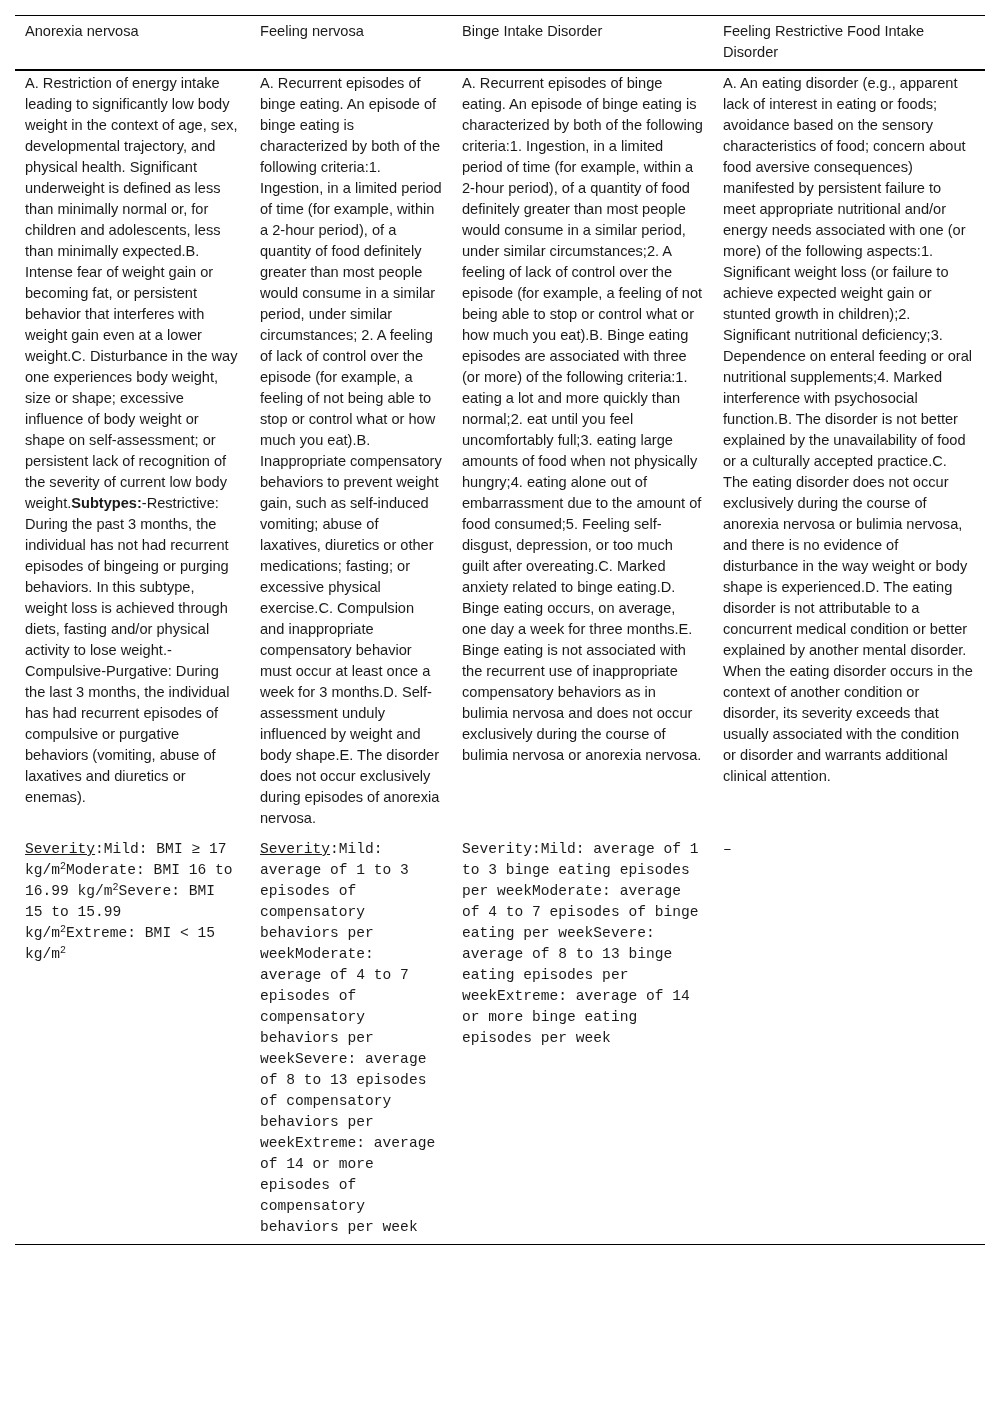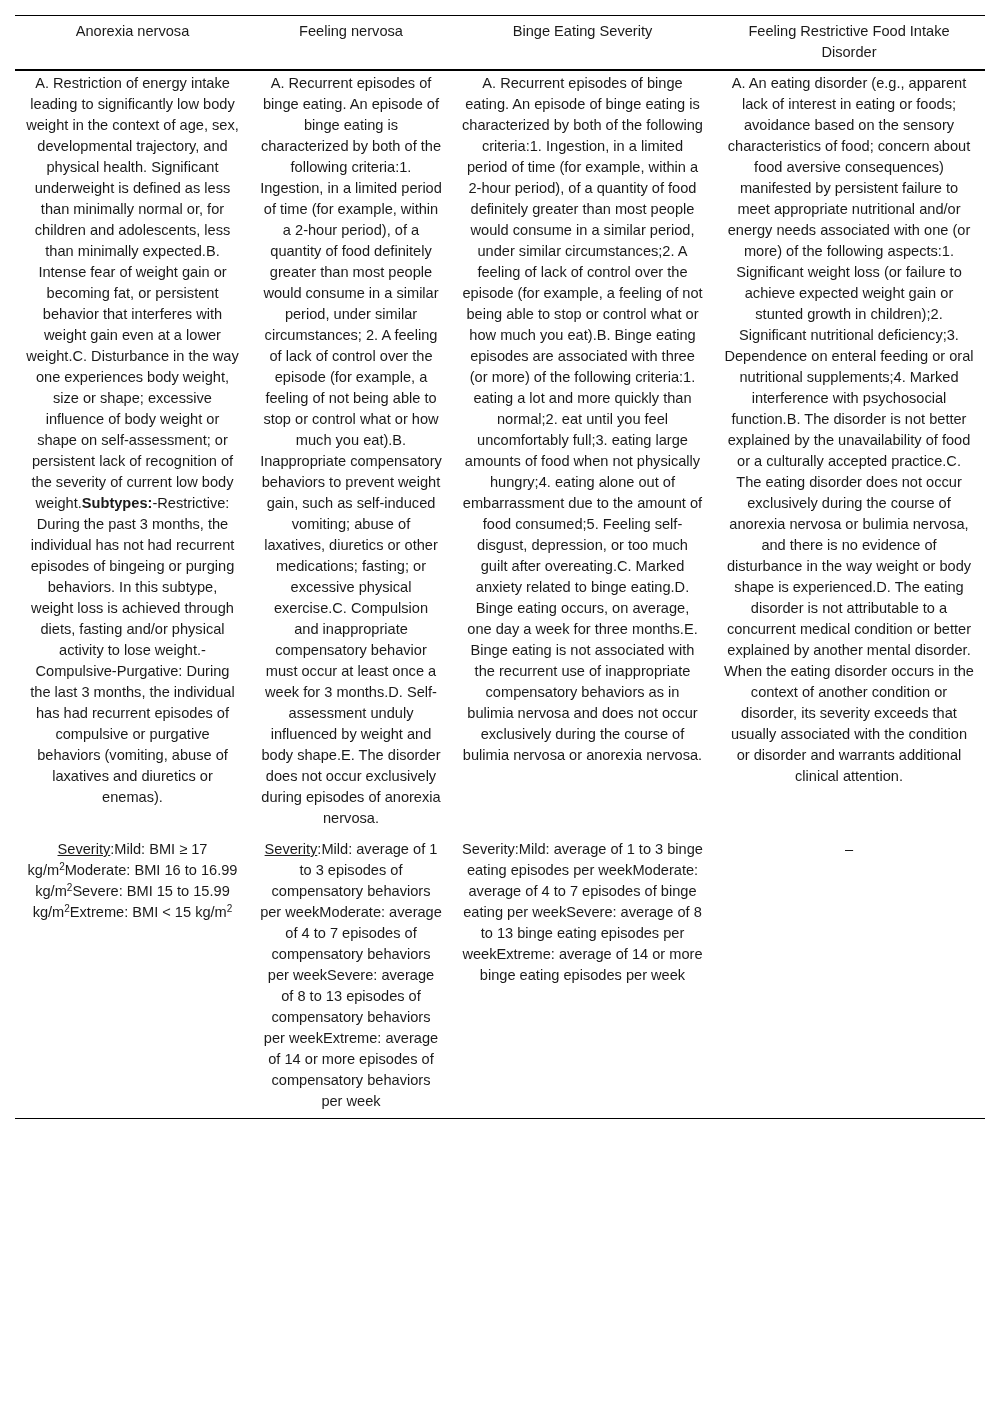--- a/index.html
+++ b/index.html
@@ -30,35 +30,36 @@
     }
     thead tr {
       border-top: 1px solid #000;
       border-bottom: 2px solid #000;
     }
     tbody tr.last-row {
       border-bottom: 1px solid #000;
     }
     th {
       font-weight: normal;
-      text-align: center;
+      text-align: left;
       vertical-align: top;
       padding: 5px 10px 6px 10px;
     }
     td {
-      text-align: center;
+      text-align: left;
       vertical-align: top;
       padding: 2px 10px 2px 10px;
     }
     tbody tr.first-row td {
       padding-top: 2px;
       padding-bottom: 8px;
     }
     tbody tr.last-row td {
       padding-bottom: 6px;
+      font-family: Liberation Mono, monospace;
     }
     col.c1 { width: 235px; }
     col.c2 { width: 202px; }
     col.c3 { width: 261px; }
     col.c4 { width: 272px; }
     .u { text-decoration: underline; }
     .b { font-weight: bold; }
     sup { font-size: 10px; line-height: 0; vertical-align: 5px; }
   </style>
 </head>
@@ -69,21 +70,21 @@
     <colgroup>
       <col class="c1">
         <col class="c2">
         <col class="c3">
         <col class="c4">
     </colgroup>
     <thead>
       <tr>
         <th>Anorexia nervosa</th>
         <th>Feeling nervosa</th>
-        <th>Binge Eating Severity</th>
+        <th>Binge Intake Disorder</th>
         <th>Feeling Restrictive Food Intake Disorder</th>
       </tr>
     </thead>
     <tbody>
       <tr class="first-row">
         <td><span>A. Restriction of energy intake leading to significantly low body weight in the context of age, sex, developmental trajectory, and physical health. Significant underweight is defined as less than minimally normal or, for children and adolescents, less than minimally expected.B. Intense fear of weight gain or becoming fat, or persistent behavior that interferes with weight gain even at a lower weight.C. Disturbance in the way one experiences body weight, size or shape; excessive influence of body weight or shape on self-assessment; or persistent lack of recognition of the severity of current low body weight.</span><span class="b">Subtypes:</span><span>-Restrictive: During the past 3 months, the individual has not had recurrent episodes of bingeing or purging behaviors. In this subtype, weight loss is achieved through diets, fasting and/or physical activity to lose weight.-Compulsive-Purgative: During the last 3 months, the individual has had recurrent episodes of compulsive or purgative behaviors (vomiting, abuse of laxatives and diuretics or enemas).</span></td>
         <td>A. Recurrent episodes of binge eating. An episode of binge eating is characterized by both of the following criteria:1. Ingestion, in a limited period of time (for example, within a 2-hour period), of a quantity of food definitely greater than most people would consume in a similar period, under similar circumstances; 2. A feeling of lack of control over the episode (for example, a feeling of not being able to stop or control what or how much you eat).B. Inappropriate compensatory behaviors to prevent weight gain, such as self-induced vomiting; abuse of laxatives, diuretics or other medications; fasting; or excessive physical exercise.C. Compulsion and inappropriate compensatory behavior must occur at least once a week for 3 months.D. Self-assessment unduly influenced by weight and body shape.E. The disorder does not occur exclusively during episodes of anorexia nervosa.</td>
         <td>A. Recurrent episodes of binge eating. An episode of binge eating is characterized by both of the following criteria:1. Ingestion, in a limited period of time (for example, within a 2-hour period), of a quantity of food definitely greater than most people would consume in a similar period, under similar circumstances;2. A feeling of lack of control over the episode (for example, a feeling of not being able to stop or control what or how much you eat).B. Binge eating episodes are associated with three (or more) of the following criteria:1. eating a lot and more quickly than normal;2. eat until you feel uncomfortably full;3. eating large amounts of food when not physically hungry;4. eating alone out of embarrassment due to the amount of food consumed;5. Feeling self-disgust, depression, or too much guilt after overeating.C. Marked anxiety related to binge eating.D. Binge eating occurs, on average, one day a week for three months.E. Binge eating is not associated with the recurrent use of inappropriate compensatory behaviors as in bulimia nervosa and does not occur exclusively during the course of bulimia nervosa or anorexia nervosa.</td>
         <td>A. An eating disorder (e.g., apparent lack of interest in eating or foods; avoidance based on the sensory characteristics of food; concern about food aversive consequences) manifested by persistent failure to meet appropriate nutritional and/or energy needs associated with one (or more) of the following aspects:1. Significant weight loss (or failure to achieve expected weight gain or stunted growth in children);2. Significant nutritional deficiency;3. Dependence on enteral feeding or oral nutritional supplements;4. Marked interference with psychosocial function.B. The disorder is not better explained by the unavailability of food or a culturally accepted practice.C. The eating disorder does not occur exclusively during the course of anorexia nervosa or bulimia nervosa, and there is no evidence of disturbance in the way weight or body shape is experienced.D. The eating disorder is not attributable to a concurrent medical condition or better explained by another mental disorder. When the eating disorder occurs in the context of another condition or disorder, its severity exceeds that usually associated with the condition or disorder and warrants additional clinical attention.</td>
       </tr>

